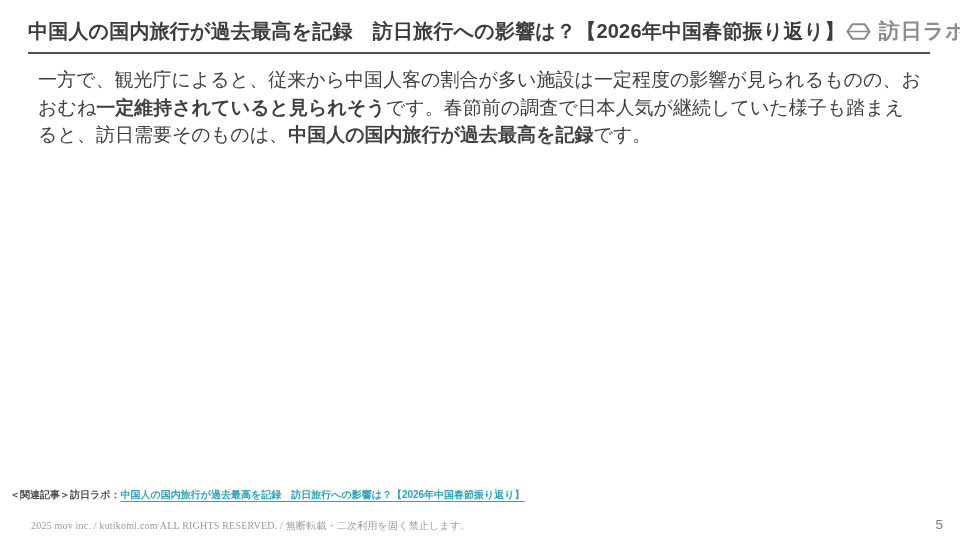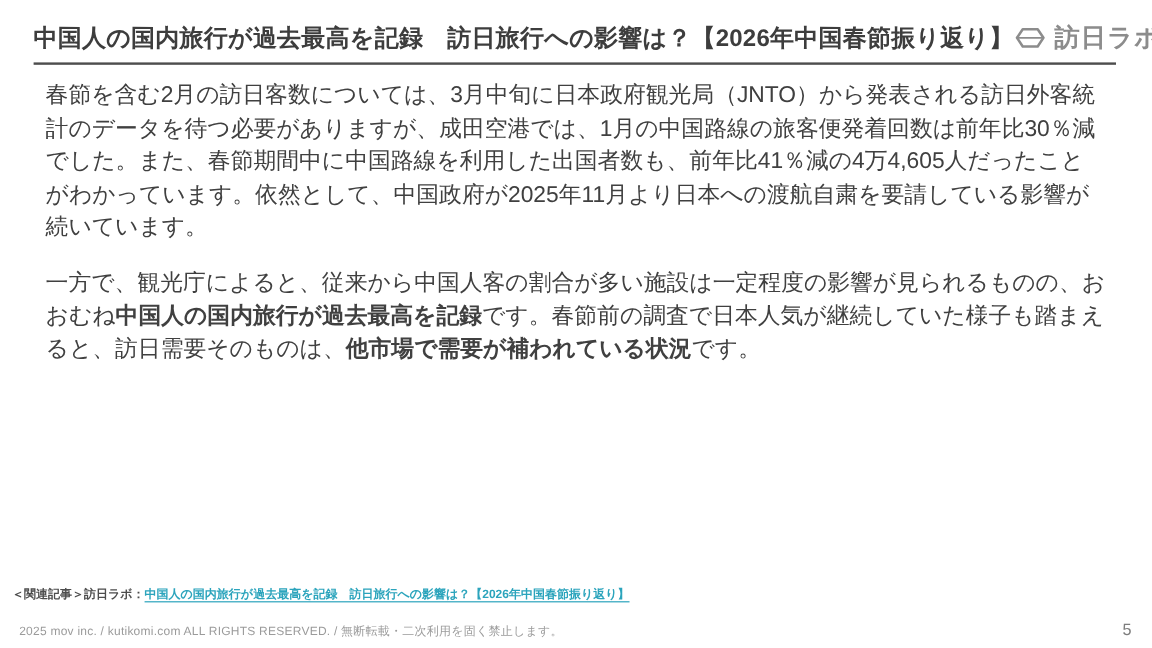--- a/index.html
+++ b/index.html
@@ -81,25 +81,26 @@
     white-space: nowrap;
     font-weight: bold;
   }
   .related a {
     color: #2ba4bc;
     text-decoration: underline;
     text-underline-offset: 3px;
   }
   .footer-copyright {
     position: absolute;
-    left: 16px;
+    left: 31px;
     bottom: 7px;
     font-size: 10px;
     color: #9b9b9b;
     letter-spacing: 0.2px;
+    font-family: Liberation Serif, serif;
   }
   .page-number {
     position: absolute;
     right: 17px;
     bottom: 8px;
     font-size: 13.5px;
     color: #7d7d7d;
   }
 </style>
 </head>
@@ -116,22 +117,21 @@
           <line x1="3" y1="12" x2="25" y2="12" stroke="#8c8c8c" stroke-width="1.6"></line>
         </svg>
       </span>
       <span class="logo-text">訪日ラボ</span>
     </div>
   </div>
 
   <div class="divider"></div>
 
   <div class="content">
-    <p><span>春節を含む2月の訪日客数については、3月中旬に日本政府観光局（JNTO）から発表される訪日外客統計のデータを待つ必要がありますが、成田空港では、1月の中国路線の旅客便発着回数は前年比30％減でした。また、春節期間中に中国路線を利用した出国者数も、前年比41％減の4万4,605人だったことがわかっています。依然として、中国政府が2025年11月より日本への渡航自粛を要請している影響が続いています。</span></p>
-    <p><span>一方で、観光庁によると、従来から中国人客の割合が多い施設は一定程度の影響が見られるものの、おおむね</span><span class="b">中国人の国内旅行が過去最高を記録</span><span>です。春節前の調査で日本人気が継続していた様子も踏まえると、訪日需要そのものは、</span><span class="b">他市場で需要が補われている状況</span><span>です。</span></p>
+    <p><span>一方で、観光庁によると、従来から中国人客の割合が多い施設は一定程度の影響が見られるものの、おおむね</span><span class="b">一定維持されていると見られそう</span><span>です。春節前の調査で日本人気が継続していた様子も踏まえると、訪日需要そのものは、</span><span class="b">中国人の国内旅行が過去最高を記録</span><span>です。</span></p>
   </div>
 
   <div class="related">
     <span>＜関連記事＞訪日ラボ：</span><a href="#">中国人の国内旅行が過去最高を記録　訪日旅行への影響は？【2026年中国春節振り返り】</a>
   </div>
 
   <div class="footer-copyright">2025 mov inc. / kutikomi.com ALL RIGHTS RESERVED. / 無断転載・二次利用を固く禁止します。</div>
 
   <div class="page-number">5</div>
 

